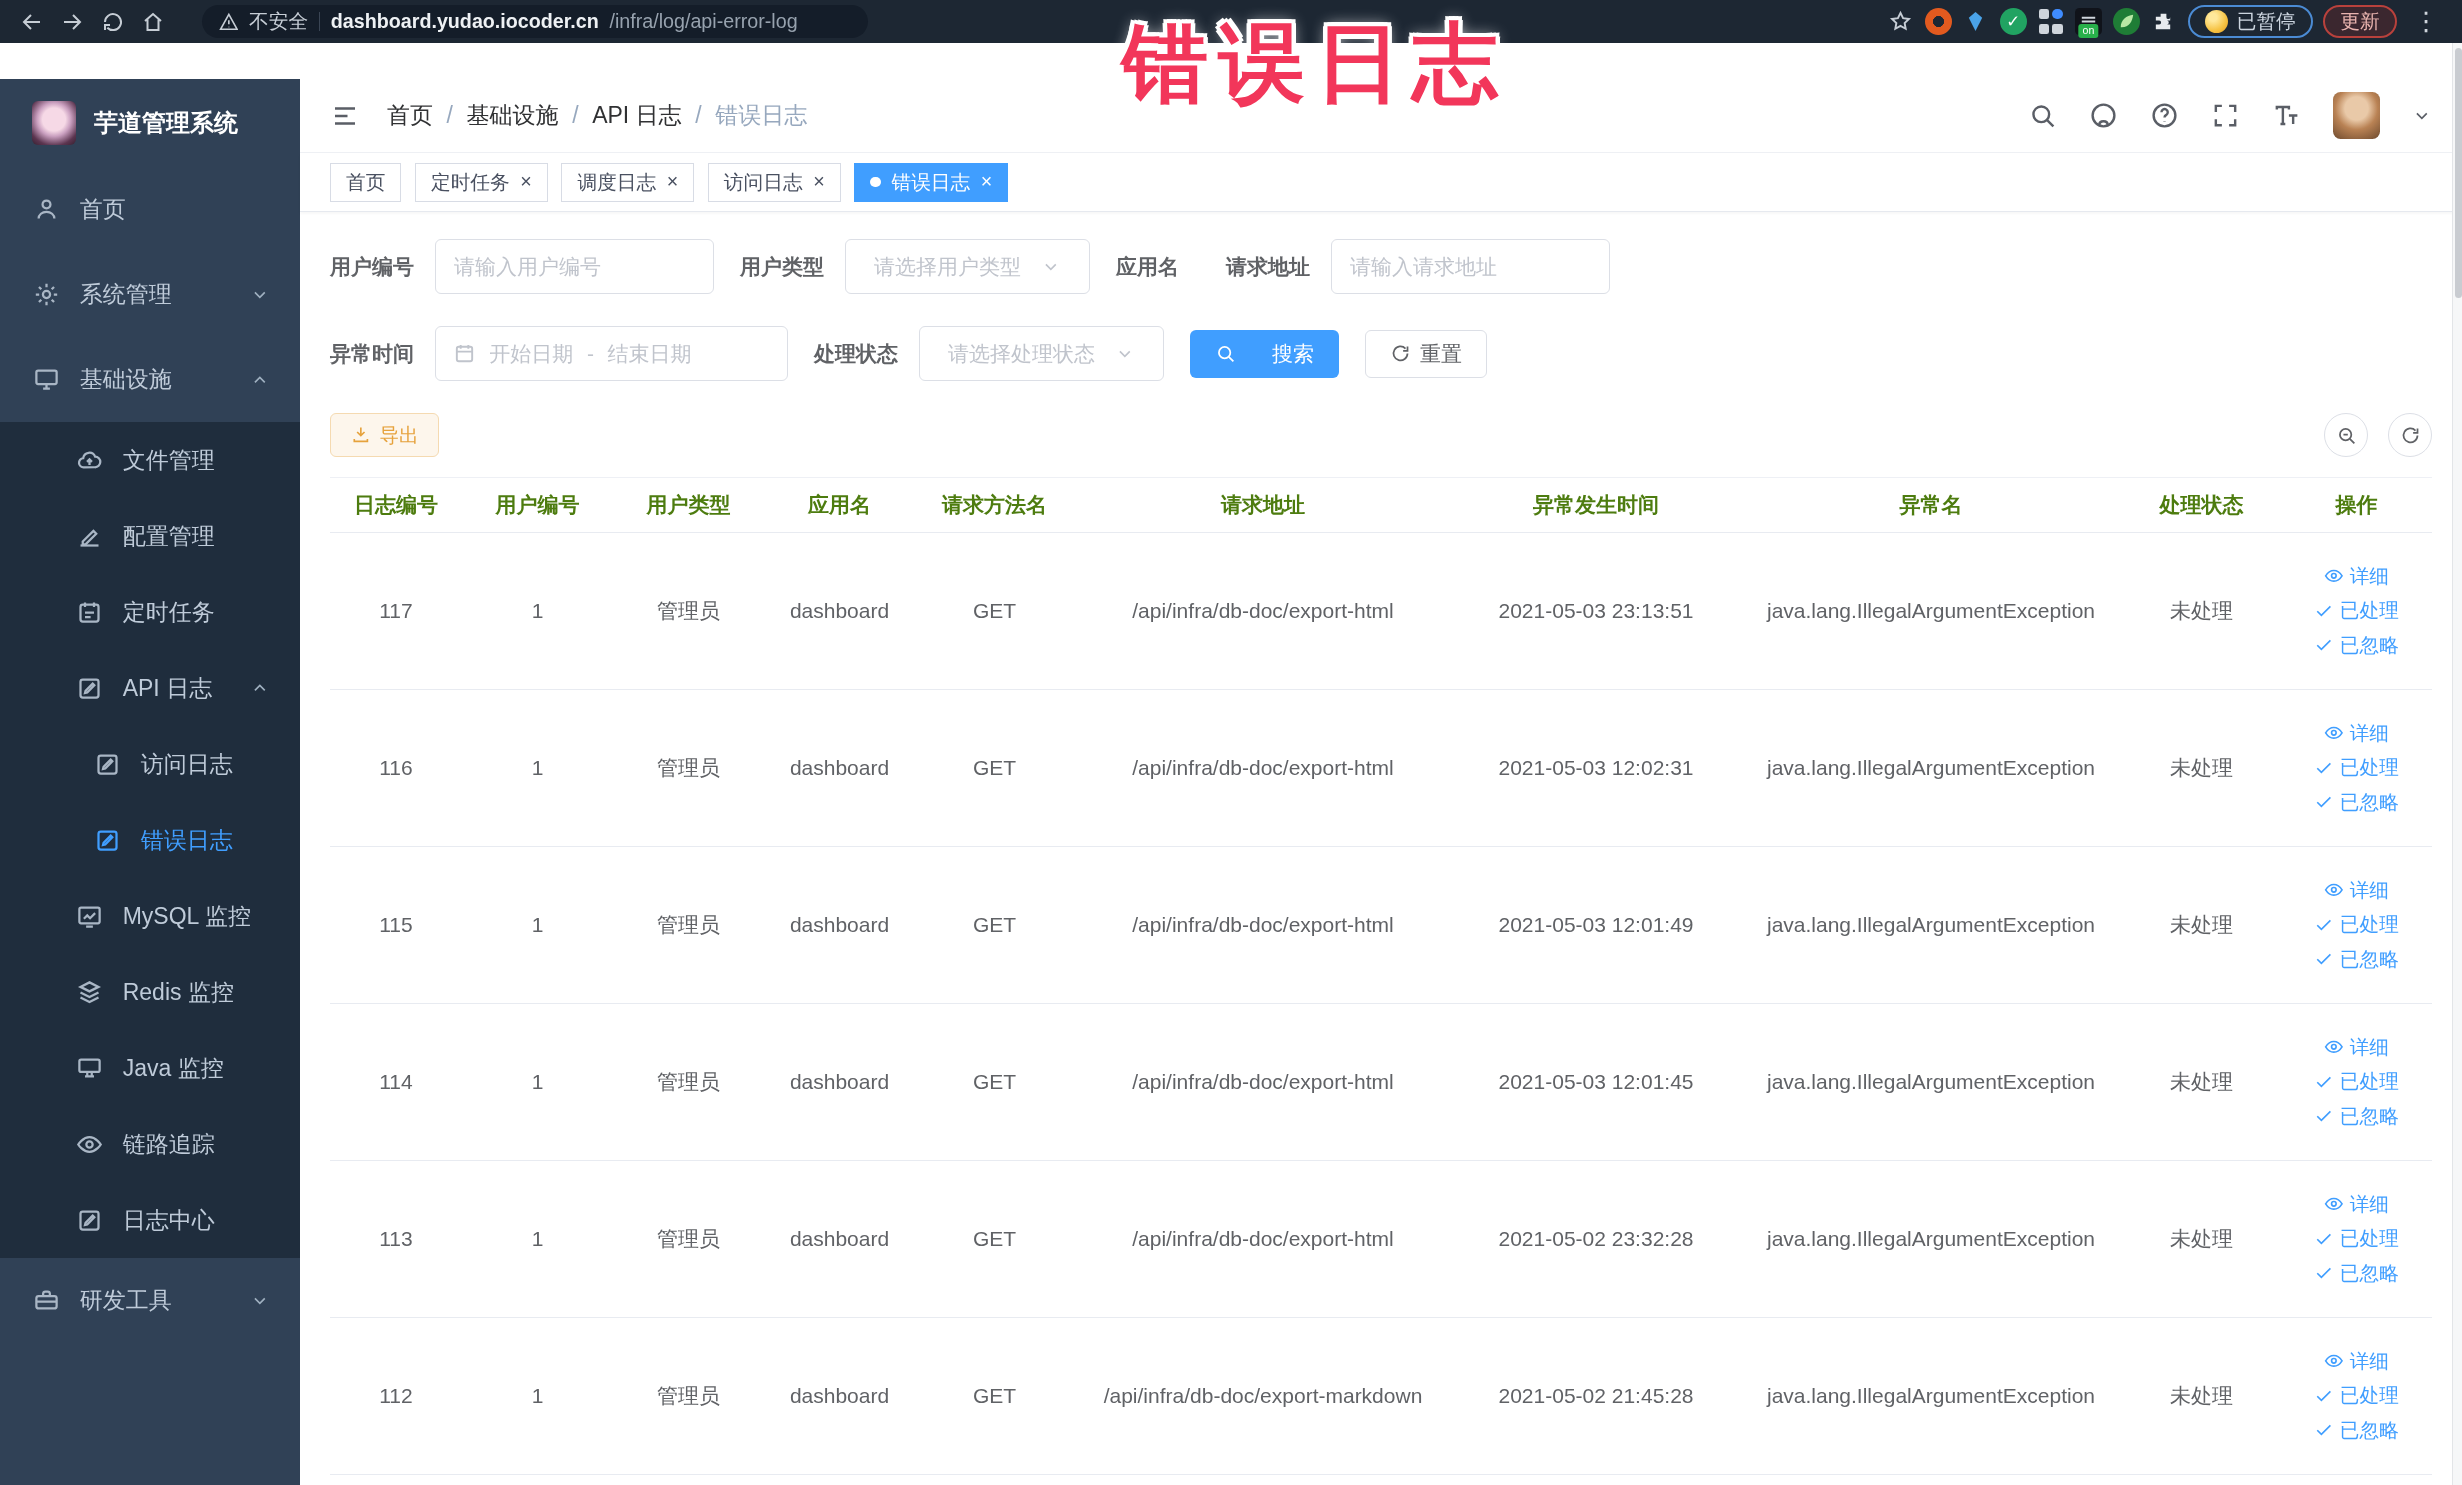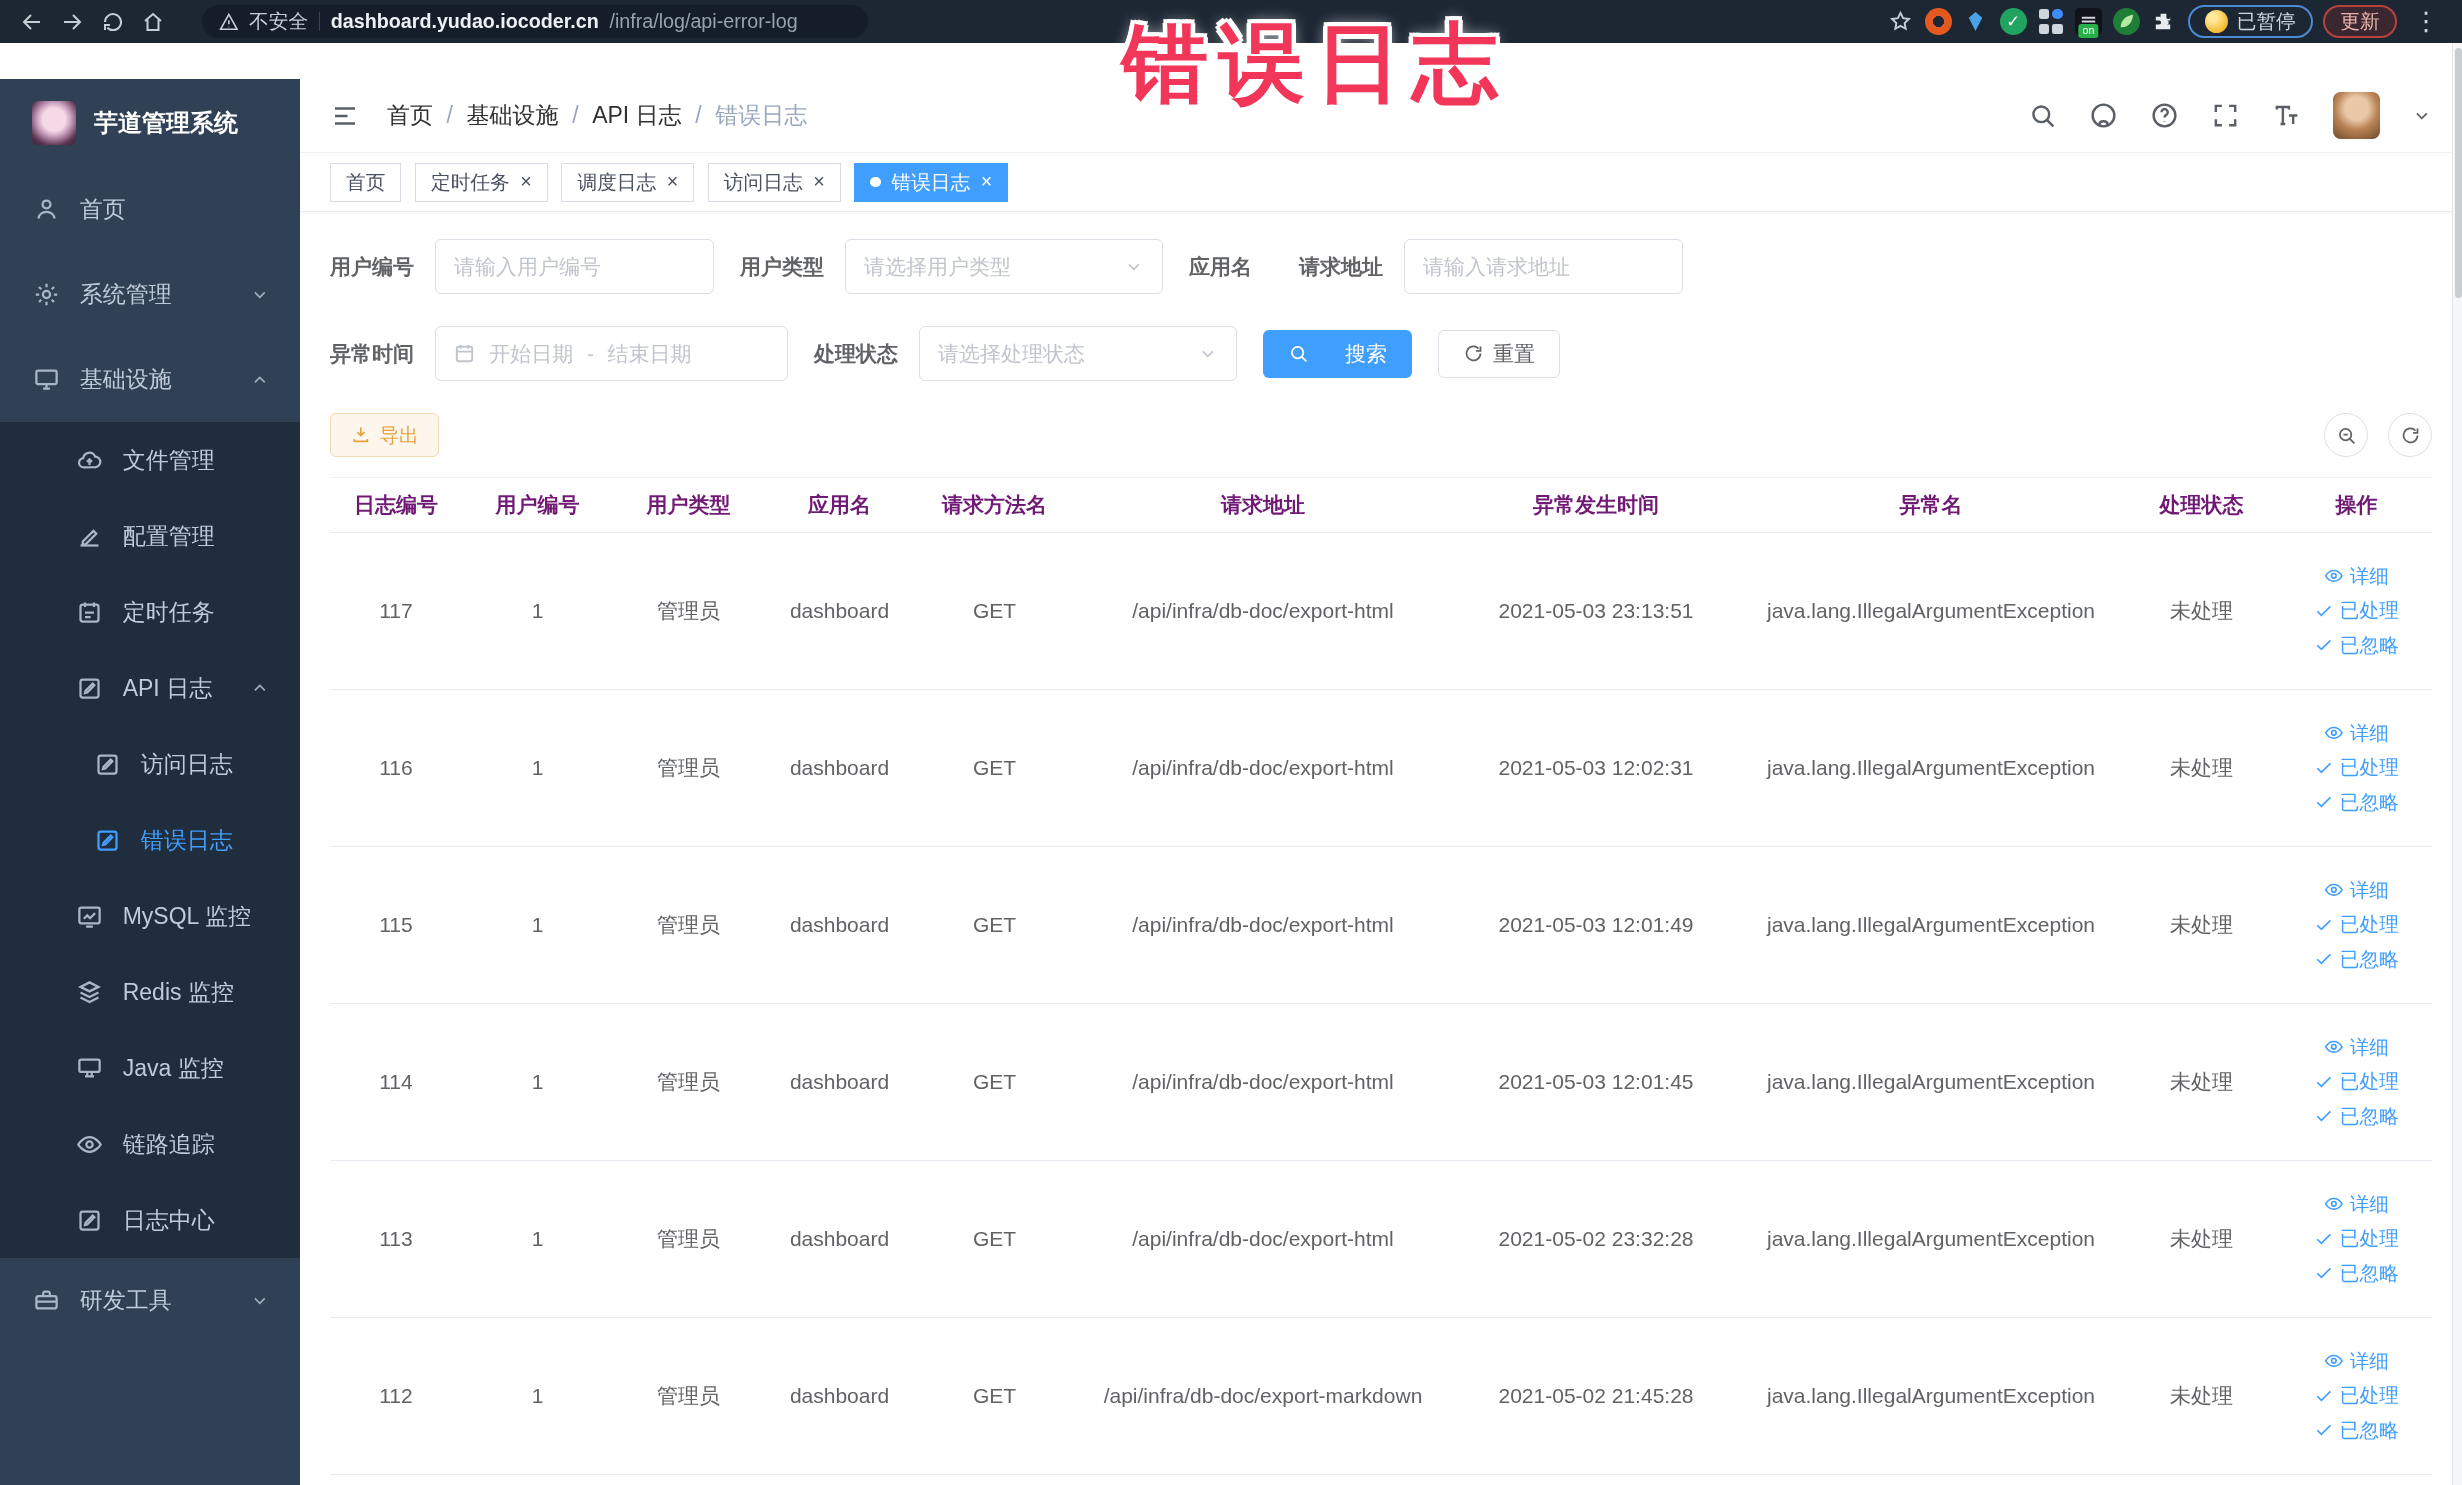--- a/index.html
+++ b/index.html
@@ -76,41 +76,41 @@
   .tag .close { font-size:19.7px; line-height:1; }
   .tag.active { background:#409eff; border-color:#409eff; color:#fff; }
 
   
   .content { flex:1; padding:27px 30px 0 30px; position:relative; }
   .filter-row { display:flex; align-items:center; margin-bottom:32px; }
   .fgroup { display:flex; align-items:center; margin-right:26px; }
   .flabel { font-size:21px; font-weight:700; color:#606266; margin-right:21px; white-space:nowrap; }
   .tinput { width:279px; height:55px; border:1.5px solid #dcdfe6; border-radius:6px; padding:0 18px; font-size:21px; color:#606266; outline:none; font-family:inherit; background:#fff; }
   .tinput::placeholder { color:#c0c4cc; }
-  .fselect { width:318px; height:55px; border:1.5px solid #dcdfe6; border-radius:6px; padding:0 18px; display:flex; align-items:center; justify-content:space-between; color:#c0c4cc; font-size:21px; background:#fff; cursor:pointer; }
+  .fselect { width:245px; height:55px; border:1.5px solid #dcdfe6; border-radius:6px; padding:0 28px; display:flex; align-items:center; justify-content:space-between; color:#c0c4cc; font-size:21px; background:#fff; cursor:pointer; }
   .fselect .sel-caret { color:#c0c4cc; }
   .fselect .sel-caret svg { width:19.7px; height:19.7px; }
   .fdate { width:353px; height:55px; border:1.5px solid #dcdfe6; border-radius:6px; padding:0 16.7px; display:flex; align-items:center; gap:13.6px; color:#c0c4cc; font-size:21px; background:#fff; cursor:pointer; }
   .fdate .cal { color:#c0c4cc; }
   .fdate .cal svg { width:23px; height:23px; }
   .fdate .rsep { color:#c0c4cc; }
   .btn { height:48px; border-radius:6px; display:flex; align-items:center; gap:9px; font-size:21px; padding:0 24px; cursor:pointer; border:1.5px solid transparent; background:#fff; font-family:inherit; }
   .btn svg { width:21px; height:21px; }
   .btn-primary { background:#409eff; color:#fff;gap:36px; }
   .btn-plain { border-color:#dcdfe6; color:#606266; }
   .btn-warning { height:44px; padding:0 19.7px; font-size:19.7px; background:#fdf6ec; border-color:#f5dab1; color:#e6a23c; }
   .btn-warning svg { width:19.7px; height:19.7px; }
 
   .toolbar-row { display:flex; align-items:center; margin-bottom:19.7px; }
   .circle-group { margin-left:auto; display:flex; gap:19.7px; }
   .circle-btn { width:44px; height:44px; border-radius:50%; border:1.5px solid #dcdfe6; background:#fff; color:#606266; display:flex; align-items:center; justify-content:center; cursor:pointer; }
   .circle-btn svg { width:21px; height:21px; }
 
   table.log { width:100%; table-layout:fixed; border-collapse:collapse; font-size:21px; color:#606266; border-top:1.5px solid #eef0f5; }
-  table.log th { height:55px; font-weight:700; color:#701a75; text-align:center; border-bottom:1.5px solid #e8ebf1; }
+  table.log th { height:55px; font-weight:700; color:#4d7c0f; text-align:center; border-bottom:1.5px solid #e8ebf1; }
   table.log td { height:157px; text-align:center; vertical-align:middle; border-bottom:1.5px solid #e8ebf1; overflow:hidden; white-space:nowrap; }
   .actions { display:flex; flex-direction:column; align-items:center; gap:7.6px; }
   .action-link { color:#409eff; font-size:19.7px; display:flex; align-items:center; gap:6px; cursor:pointer; }
   .action-link svg { width:19.7px; height:19.7px; }
 
   
   .scrollbar { position:absolute; right:0; top:43px; width:9.8px; height:1443px; background:#f6f7f8; border-left:0.8px solid #e3e5e8; }
   .scroll-thumb { position:absolute; top:4.5px; left:1.5px; width:6.8px; height:250px; background:#c9ccd1; border-radius:3.8px; }
   .overlay-title { position:absolute; left:1122px; top:6px; font-size:86px; font-weight:800; letter-spacing:10.6px; z-index:50; pointer-events:none;
       text-shadow:-3.8px -3.8px 0 #fff,3.8px -3.8px 0 #fff,-3.8px 3.8px 0 #fff,3.8px 3.8px 0 #fff,-4.5px 0 0 #fff,4.5px 0 0 #fff,0 -4.5px 0 #fff,0 4.5px 0 #fff,0 0 15px rgba(255,255,255,.95); }

